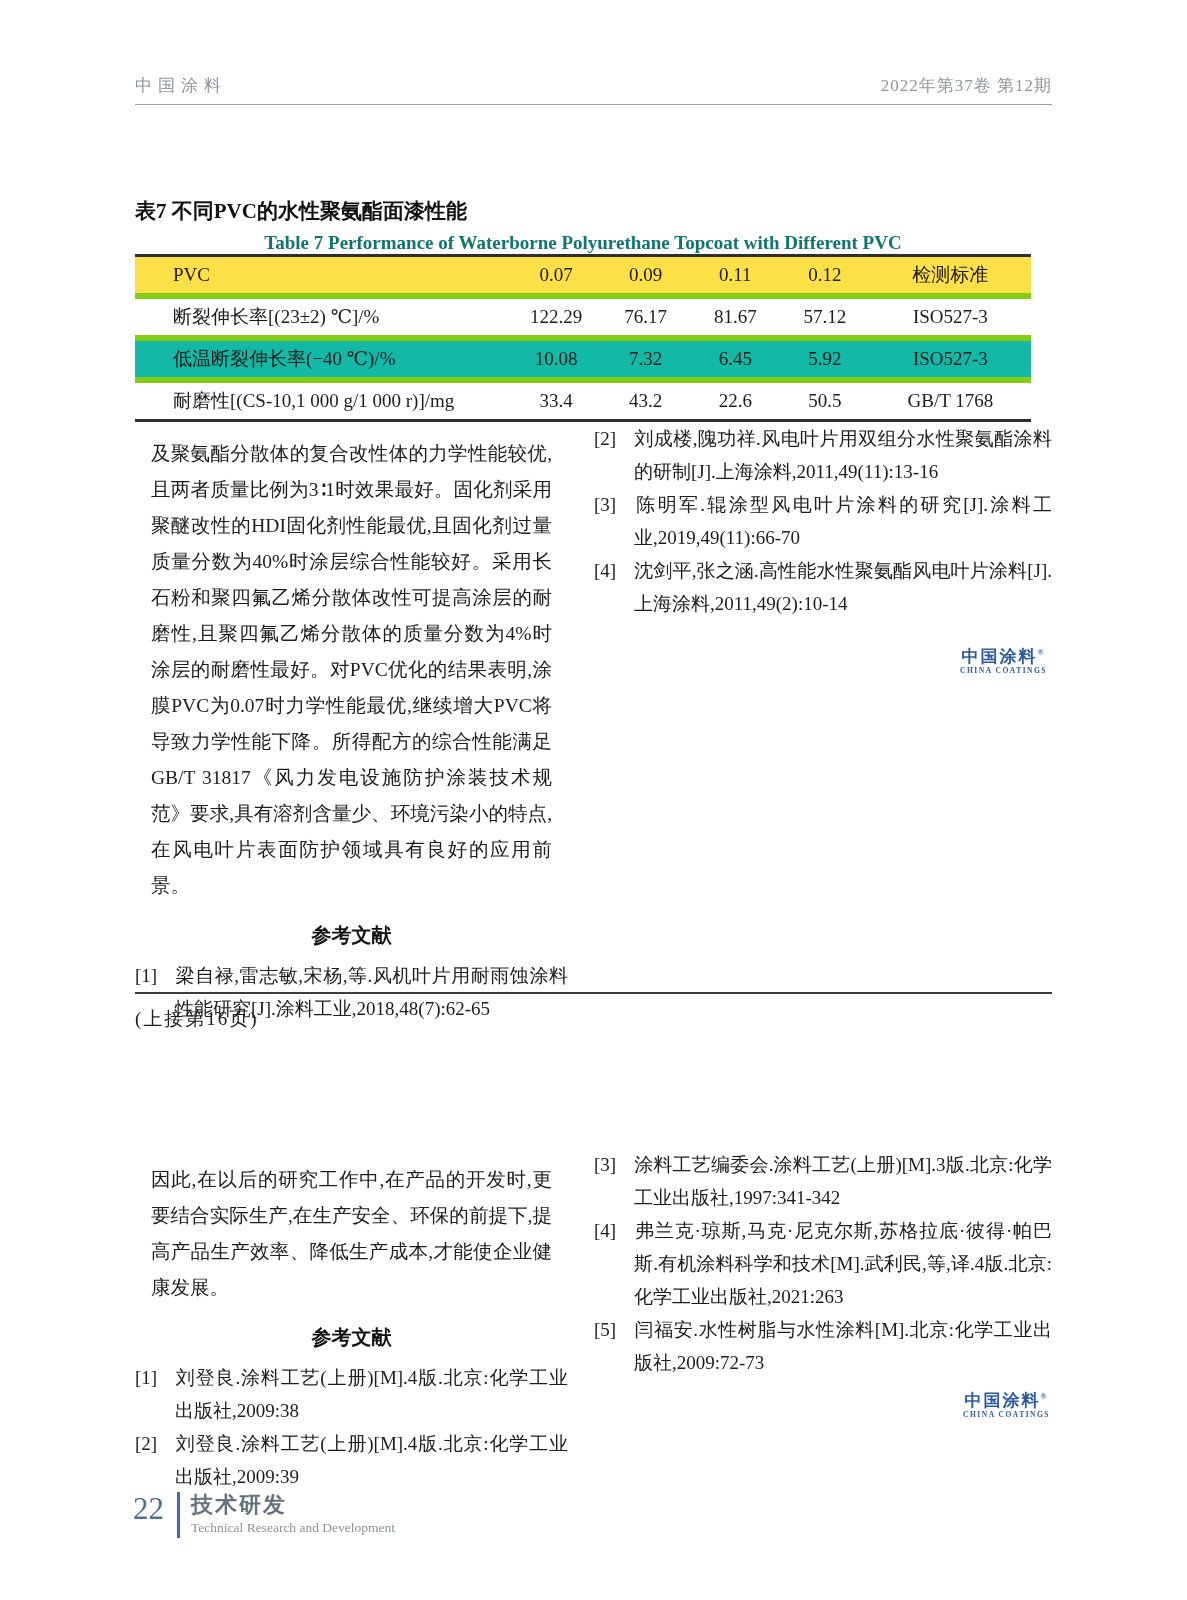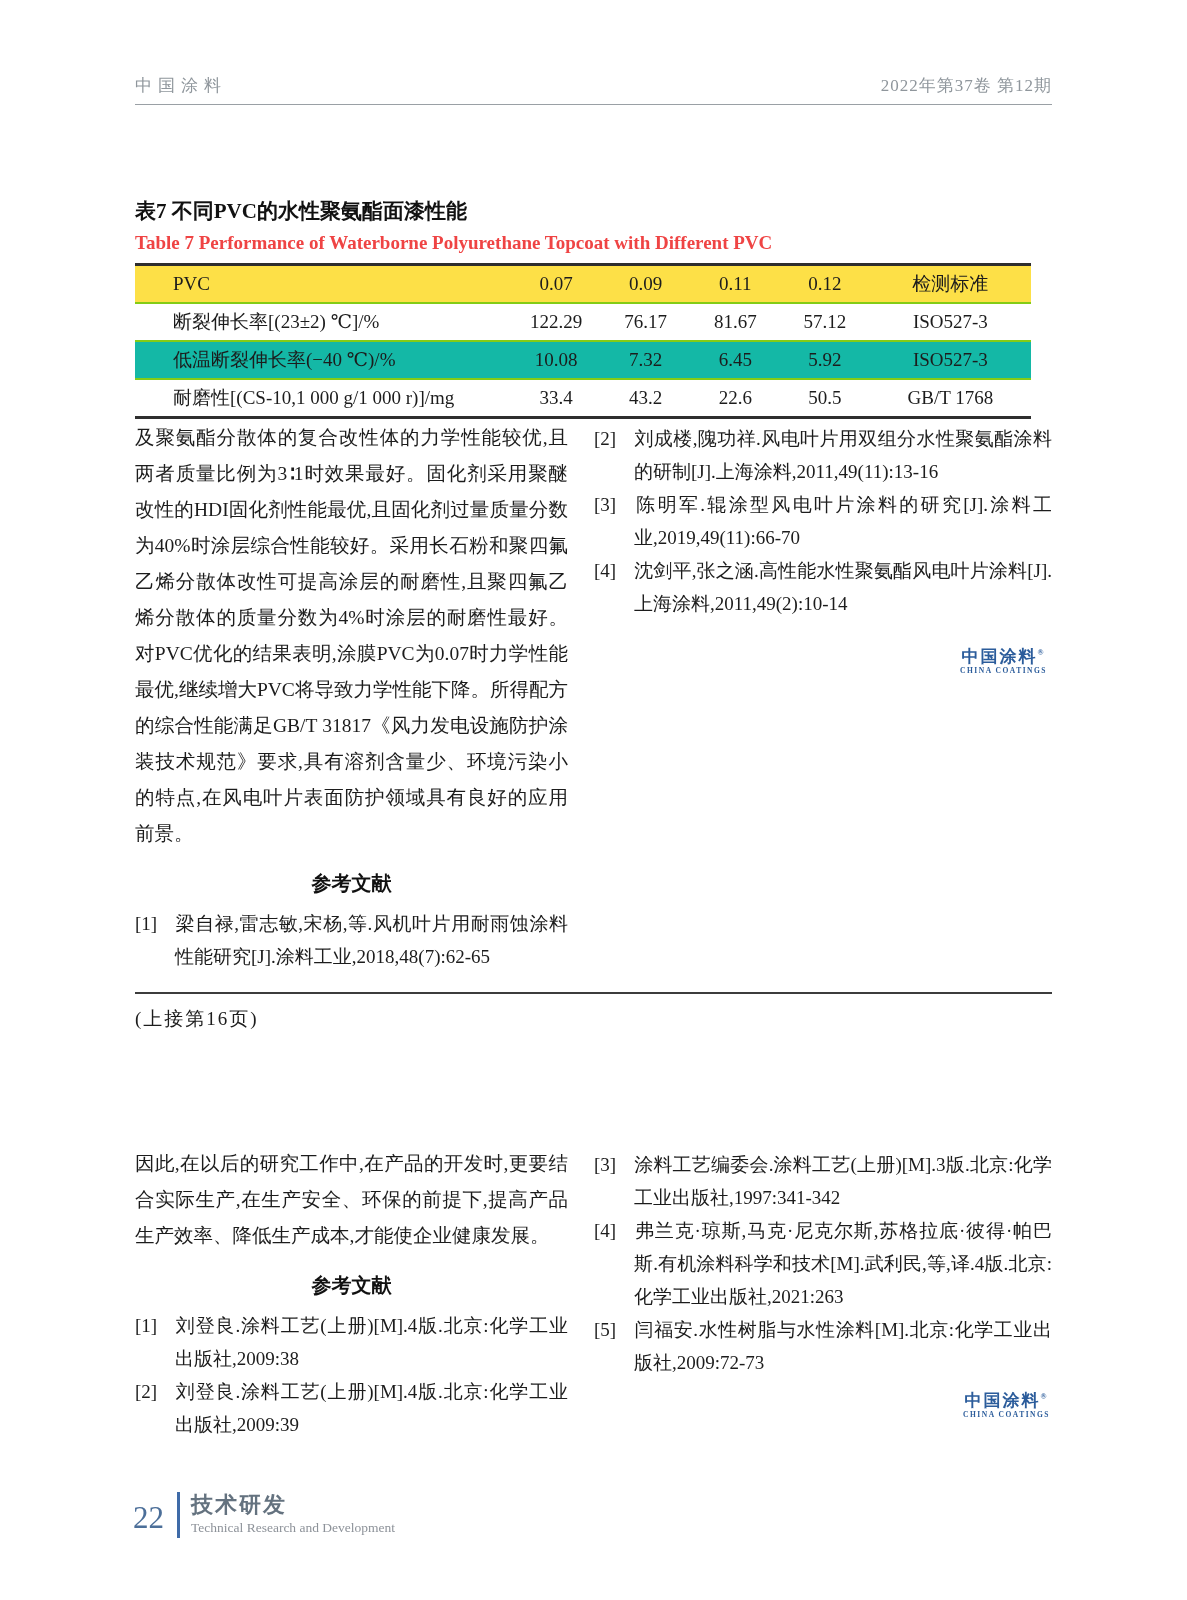--- a/index.html
+++ b/index.html
@@ -16,42 +16,42 @@
     display:flex; justify-content:space-between; align-items:flex-end;
     padding-bottom:7px; border-bottom:1.5px solid #9aa0a5;
     color:#8f969c; font-size:17px;
   }
   .journal-name { letter-spacing:6px; }
   .issue-info { letter-spacing:1px; }
 
   
   .table-section { position:absolute; left:135px; top:197px; width:896px; }
   .tbl-title-zh { text-align:left; font-weight:bold; font-size:21px; margin-bottom:7px; color:#111; }
-  .tbl-title-en { font-weight:bold; font-size:19px; margin-bottom:9px; color:#ef4444; }
+  .tbl-title-en { text-align:center; font-weight:bold; font-size:19px; color:#0f766e; }
   table.perf {
     width:100%; border-collapse:collapse;
     border-top:3px solid #2e2e2e; border-bottom:3px solid #2e2e2e;
     font-size:19px;
   }
   table.perf th, table.perf td { font-weight:normal; padding:5px 0; text-align:center; }
   table.perf th:first-child, table.perf td:first-child { text-align:left; padding-left:38px; }
   table.perf thead tr { background:#fde047;margin-top:48px; }
-  table.perf tbody tr { border-top:2px solid #84cc16; }
+  table.perf tbody tr { border-top:6px solid #84cc16; }
   table.perf tbody tr.alt { background:#14b8a6; }
   col.c-label { width:42%; } col.c-v { width:10%; } col.c-std { width:18%; }
 
   
   .col { position:absolute; }
   .upper-left  { left:135px; top:420px; width:433px; }
   .upper-right { left:594px; top:422px; width:458px; }
   .lower-left  { left:135px; top:1146px; width:433px; }
   .lower-right { left:594px; top:1148px; width:458px; }
 
   .body-par {
-    margin:0; font-size:19.5px; line-height:36px; text-align:justify;
+    margin:16px; font-size:19.5px; line-height:36px; text-align:justify;
   }
   .ref-heading {
     margin:18px 0 10px; text-align:center; font-size:20px; font-weight:bold; color:#111;
   }
   .ref {
     font-size:19px; line-height:33px; text-align:justify;
     padding-left:40px;
   }
   .ref-num { display:inline-block; width:40px; margin-left:-40px; }
 
@@ -62,21 +62,21 @@
   
   .logo { position:absolute; text-align:center; color:#2b5c9b; }
   .logo-upper { top:644px;  right:140px; }
   .logo-lower { top:1388px; right:137px; }
   .logo-zh { font-size:17px; font-weight:bold; letter-spacing:2px; line-height:18px; }
   .logo-zh sup { font-size:8px; }
   .logo-en { font-size:7.5px; font-weight:bold; letter-spacing:1.5px; line-height:10px; }
 
   
   .page-footer { position:absolute; left:133px; top:1492px; display:flex; align-items:stretch; }
-  .page-number { font-size:31px; color:#4c6f99; margin-top:9px; line-height:34px; }
+  .page-number { font-size:31px; color:#4c6f99; line-height:34px; }
   .footer-bar { width:3px; background:#3f6ba8; margin:0 11px 0 13px; }
   .footer-section-zh { font-size:22px; font-weight:bold; color:#64727f; line-height:26px; letter-spacing:2px; }
   .footer-section-en { font-size:13.5px; color:#8d9299; line-height:20px; }
 </style>
 </head>
 <body>
 
 <div class="page">
 
   <header class="page-header">

